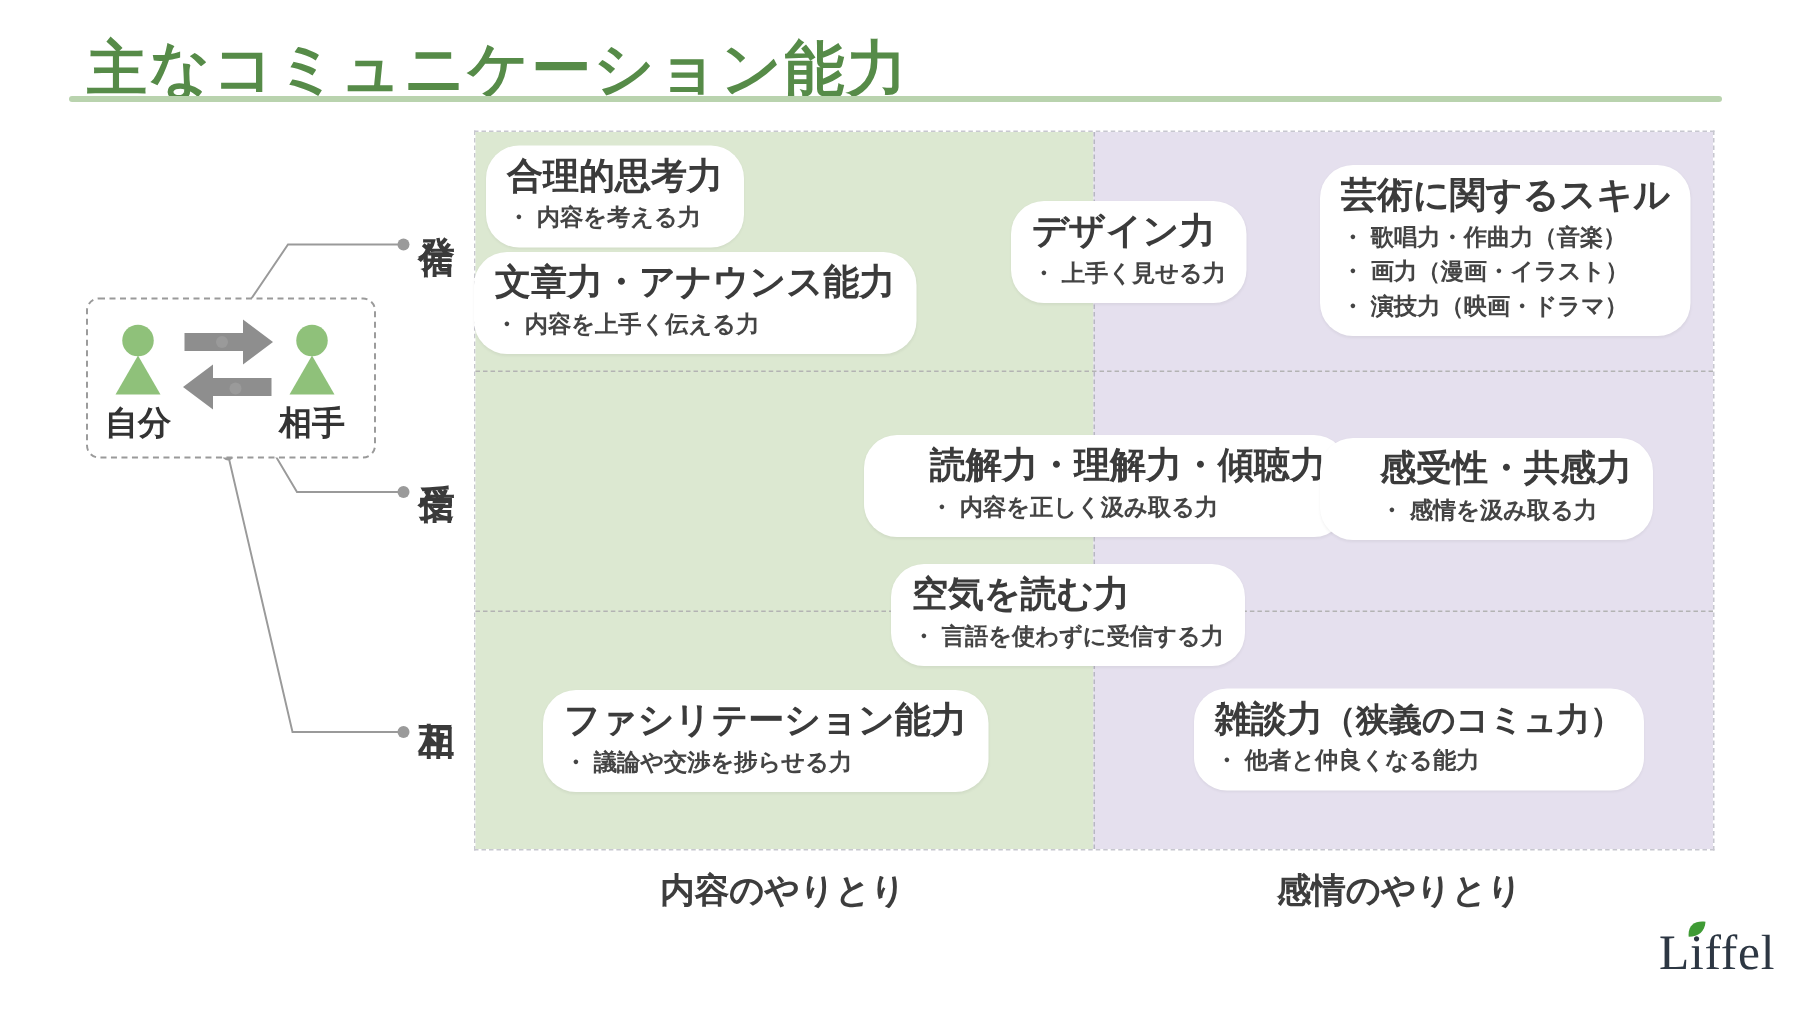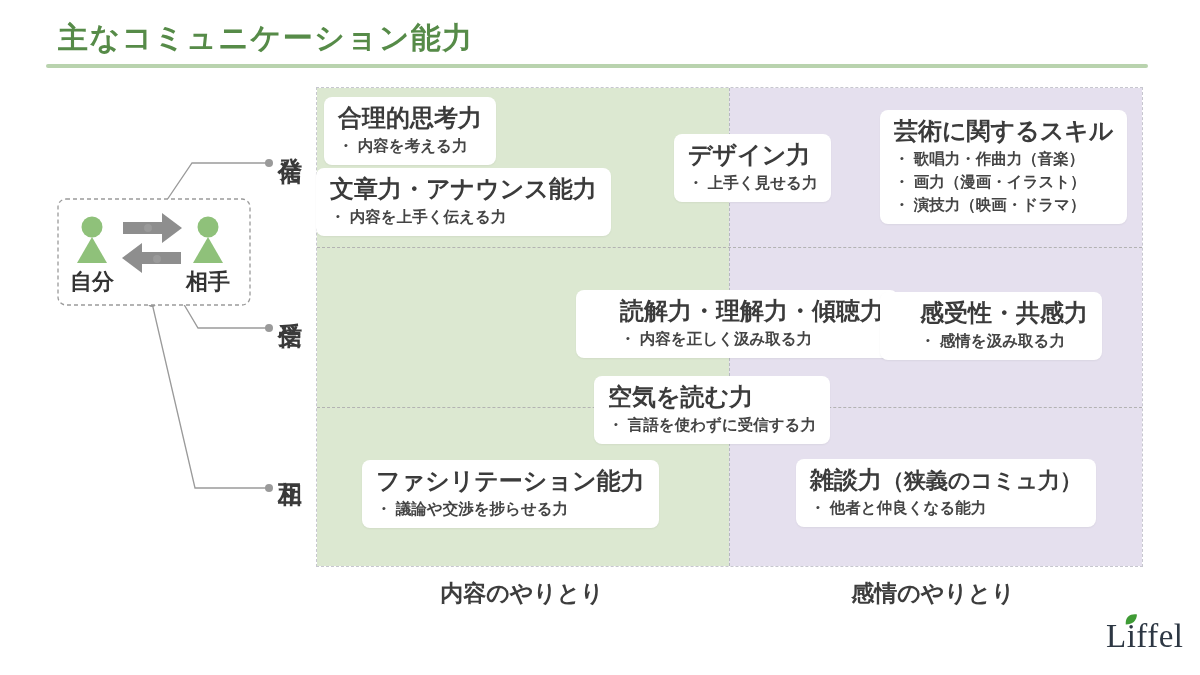--- a/index.html
+++ b/index.html
@@ -3,21 +3,21 @@
 <meta charset="utf-8">
 <style>
   * { margin: 0; padding: 0; box-sizing: border-box; }
   html, body { width: 1200px; height: 675px; background: #ffffff; overflow: hidden; }
   body { font-family: "Liberation Sans", "DejaVu Sans", sans-serif; color: #3b3b3b; }
   .stage { position: relative; width: 1200px; height: 675px; background: #ffffff; }
 
   
   .page-title {
     position: absolute; left: 58px; top: 18px;
-    font-size: 30px; font-weight: 700; letter-spacing: 1.5px;
+    font-size: 40px; font-weight: 700; letter-spacing: 1.5px;
     color: #568b48; white-space: nowrap;
   }
   .title-underline {
     position: absolute; left: 46px; top: 64px; width: 1102px; height: 4px;
     background: #b9d3ae; border-radius: 2px;
   }
 
   
   .grid {
     position: absolute; left: 316px; top: 87px; width: 827px; height: 480px;
@@ -32,21 +32,21 @@
   }
   .h-divider {
     position: absolute; left: 0; width: 100%; height: 0;
     border-top: 1px dashed #b3b3b3; z-index: 1;
   }
   .h-divider.row1 { top: 159px; }
   .h-divider.row2 { top: 319px; }
 
   
   .card {
-    position: absolute; background: #ffffff; border-radius: 8px;
+    position: absolute; background: #ffffff; border-radius: 22px;
     padding: 7px 14px 9px 14px; white-space: nowrap; z-index: 2;
     box-shadow: 0 1px 2px rgba(0,0,0,0.05);
   }
   .card-title { font-size: 24px; font-weight: 700; color: #3b3b3b; line-height: 1.2; }
   .card-title .title-sub { font-size: 22px; font-weight: 700; }
   .card-bullet { font-size: 15.5px; font-weight: 600; color: #444444; line-height: 1.36; margin-top: 2px; }
 
   .card-0 { left: 324px; top: 97px; }
   .card-1 { left: 316px; top: 168px; }
   .card-2 { left: 645px; top: 134px; margin-left: 29px; }

